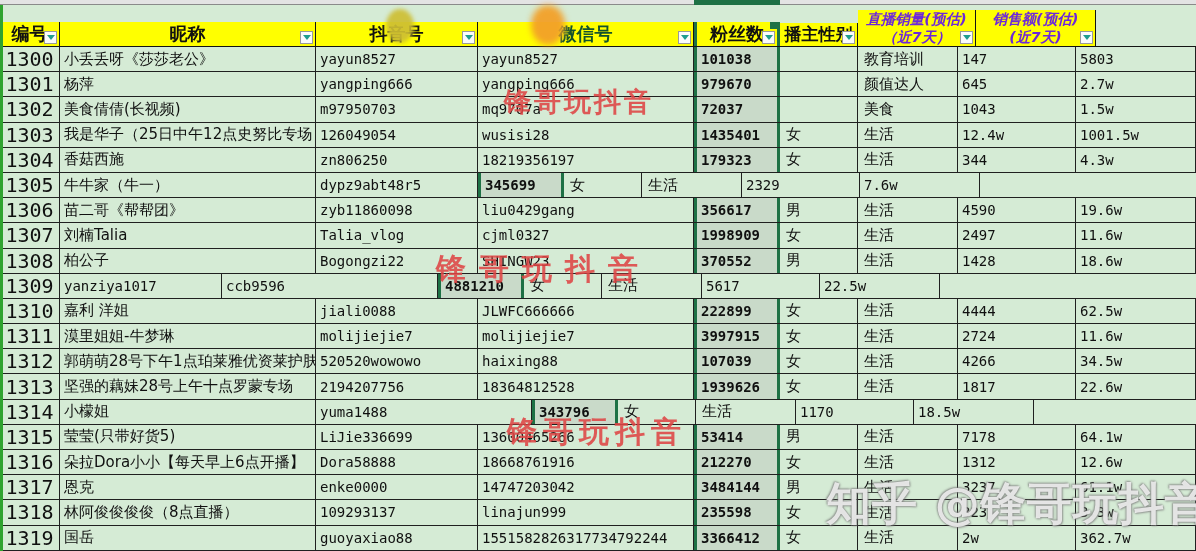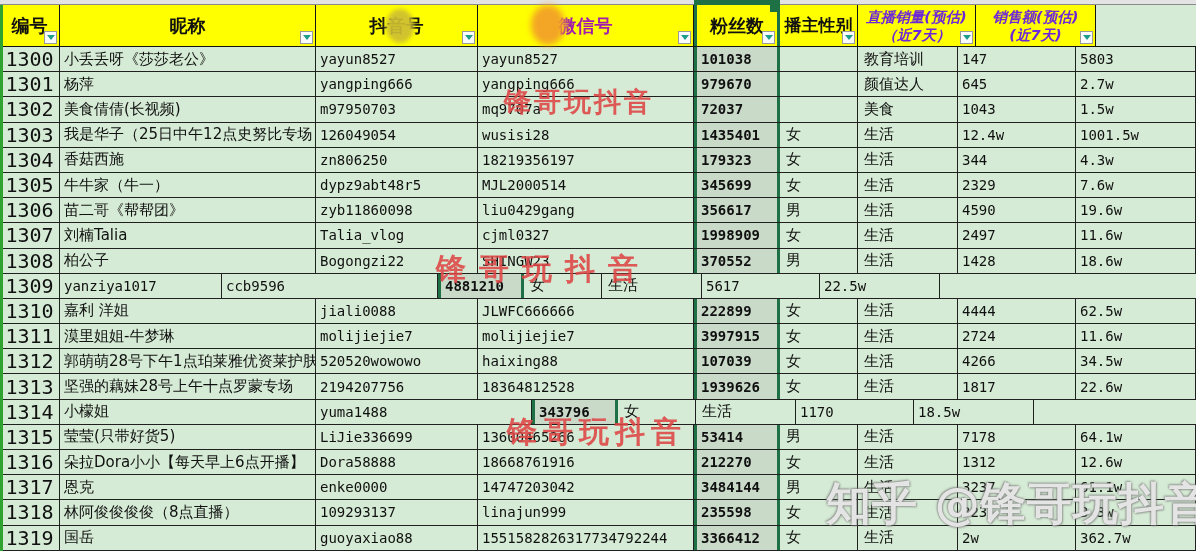--- a/index.html
+++ b/index.html
@@ -5,42 +5,42 @@
   * { box-sizing: border-box; margin: 0; padding: 0; }
   html, body { width: 1196px; height: 551px; overflow: hidden; background: #ffffff;
     font-family: "DejaVu Sans", "Liberation Sans", sans-serif; }
   .sheet { position: relative; width: 1196px; height: 551px; background: #d5ebd5; }
 
   
   .col-strip { position: relative; height: 5px; background: #e3e3e3; border-bottom: 1px solid #8a8a8a; }
   .col-strip .sel { position: absolute; left: 694px; width: 86px; top: 0; height: 5px; background: #1e7145; }
 
   
-  .hrow { display: flex; height: 42px; border-bottom: 1px solid #141414; }
+  .hrow { display: flex; height: 42px; border-bottom: 1px solid #141414; align-items: flex-end; }
   .row  { display: flex; height: 25.2px; border-bottom: 1px solid #202020; background: #d5ebd5; }
 
   
   .col-id       { width: 60px; }
   .col-nickname { width: 256px; }
   .col-douyin   { width: 162px; }
   .col-wechat   { width: 216px; }
   .col-fans     { width: 86px; font-weight: bold; }
   .col-gender   { width: 78px; }
   .col-industry { width: 100px; }
   .col-sales    { width: 118px; }
   .col-amount   { width: 120px; }
 
   
   .hc { position: relative; background: #ffff00; border-right: 1px solid #141414;
         display: flex; align-items: center; justify-content: center; flex-direction: column;
         font-weight: bold; font-size: 18px; color: #111; overflow: hidden; }
   .hc.col-industry { font-size: 15px; }
   .hc.col-gender { font-size: 17px; }
   .hc.col-sales, .hc.col-amount { font-size: 14.5px; line-height: 18px; color: #6d28d9; font-style: italic; }
-  .hc.col-wechat .ht { color: #a21caf; }
+  .hc.col-wechat .ht { color: #14532d; }
   .hc.col-fans { border-left: 3px solid #1e7145; border-right: 3px solid #1e7145; }
   .filter { position: absolute; right: 2px; bottom: 2px; width: 13px; height: 13px;
             background: #fbfbfb; border: 1px solid #9a9a9a; display: flex; align-items: center;
             justify-content: center; }
   .tri { width: 0; height: 0; border-left: 4px solid transparent; border-right: 4px solid transparent;
          border-top: 5px solid #1f9e8e; }
   .fill-handle { position: absolute; top: 0; right: 0; width: 7px; height: 7px; background: #1e7145; }
 
   
   .rc { border-right: 1px solid #202020; display: flex; align-items: center; overflow: hidden;
@@ -189,21 +189,20 @@
       <div class="rc col-fans">179323</div>
       <div class="rc col-gender">女</div>
       <div class="rc col-industry">生活</div>
       <div class="rc col-sales">344</div>
       <div class="rc col-amount">4.3w</div>
     </div>
       <div class="row">
       <div class="rc col-id">1305</div>
       <div class="rc col-nickname">牛牛家（牛一）</div>
       <div class="rc col-douyin">dypz9abt48r5</div>
-      <div class="rc col-wechat">MJL2000514</div>
       <div class="rc col-fans">345699</div>
       <div class="rc col-gender">女</div>
       <div class="rc col-industry">生活</div>
       <div class="rc col-sales">2329</div>
       <div class="rc col-amount">7.6w</div>
     </div>
       <div class="row">
       <div class="rc col-id">1306</div>
       <div class="rc col-nickname">苗二哥《帮帮团》</div>
       <div class="rc col-douyin">zyb11860098</div>

